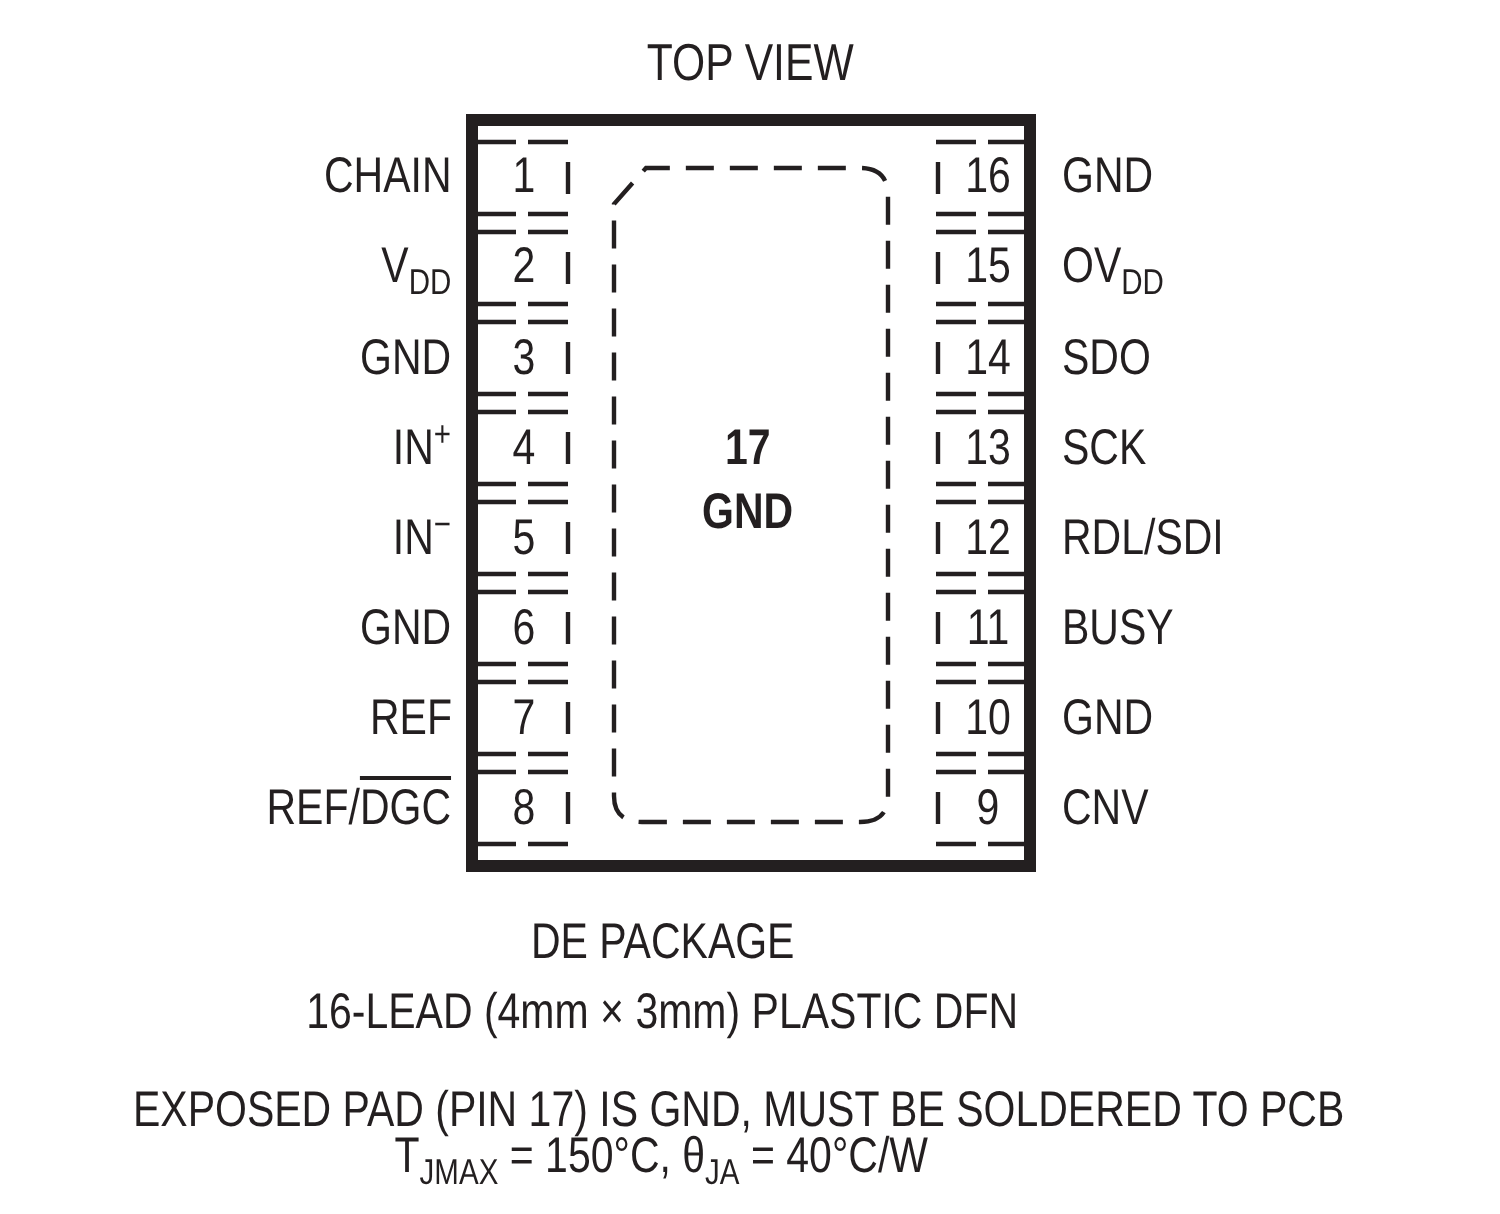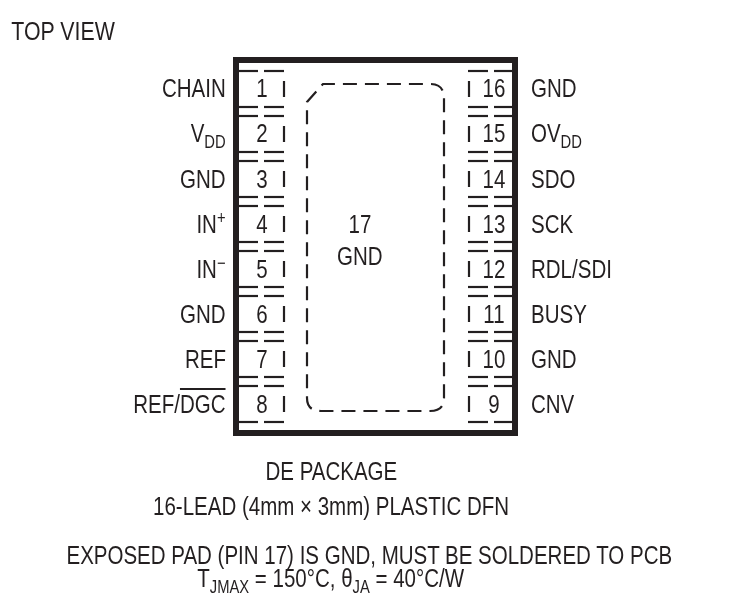--- a/index.html
+++ b/index.html
@@ -1,27 +1,27 @@
 <!DOCTYPE html>
 <html><head>
 <meta charset="utf-8">
 <style>
   html,body{margin:0;padding:0;background:#fff;}
   body{width:750px;height:607px;position:relative;overflow:hidden;
        font-family:"Liberation Sans","DejaVu Sans",sans-serif;color:#231f20;}
   .cond{transform:scaleX(0.82);transform-origin:center;display:inline-block;white-space:nowrap;}
-  .title{position:absolute;left:0;width:750px;top:16px;font-size:26px;}
+  .title{position:absolute;left:0;width:750px;top:16px;text-align:center;font-size:26px;}
   .pkg{position:absolute;left:233px;top:57px;width:273px;height:367px;border:6px solid #231f20;background:#fff;}
   .lbl-l{position:absolute;right:524px;font-size:25px;text-align:right;white-space:nowrap;transform:scaleX(0.82);transform-origin:right center;}
   .lbl-r{position:absolute;left:531px;font-size:25px;white-space:nowrap;transform:scaleX(0.82);transform-origin:left center;}
   sub{font-size:18px;vertical-align:-6px;line-height:0;}
   sup{font-size:18px;vertical-align:9px;line-height:0;}
   .ov{text-decoration:overline;}
   .pin-num{position:absolute;font-size:25px;width:40px;text-align:center;transform:scaleX(0.82);}
-  .center{position:absolute;left:290px;width:140px;text-align:center;font-size:25px;line-height:32px;}
+  .center{position:absolute;left:304px;width:140px;text-align:center;font-size:25px;line-height:32px;font-weight:bold;}
   .foot{position:absolute;left:0;width:662px;text-align:center;font-size:25px;}
   svg{position:absolute;left:0;top:0;}
 </style>
 </head>
 <body>
 
 <div class="title"><span class="cond">TOP VIEW</span></div>
 
 <div class="pkg"></div>
 

